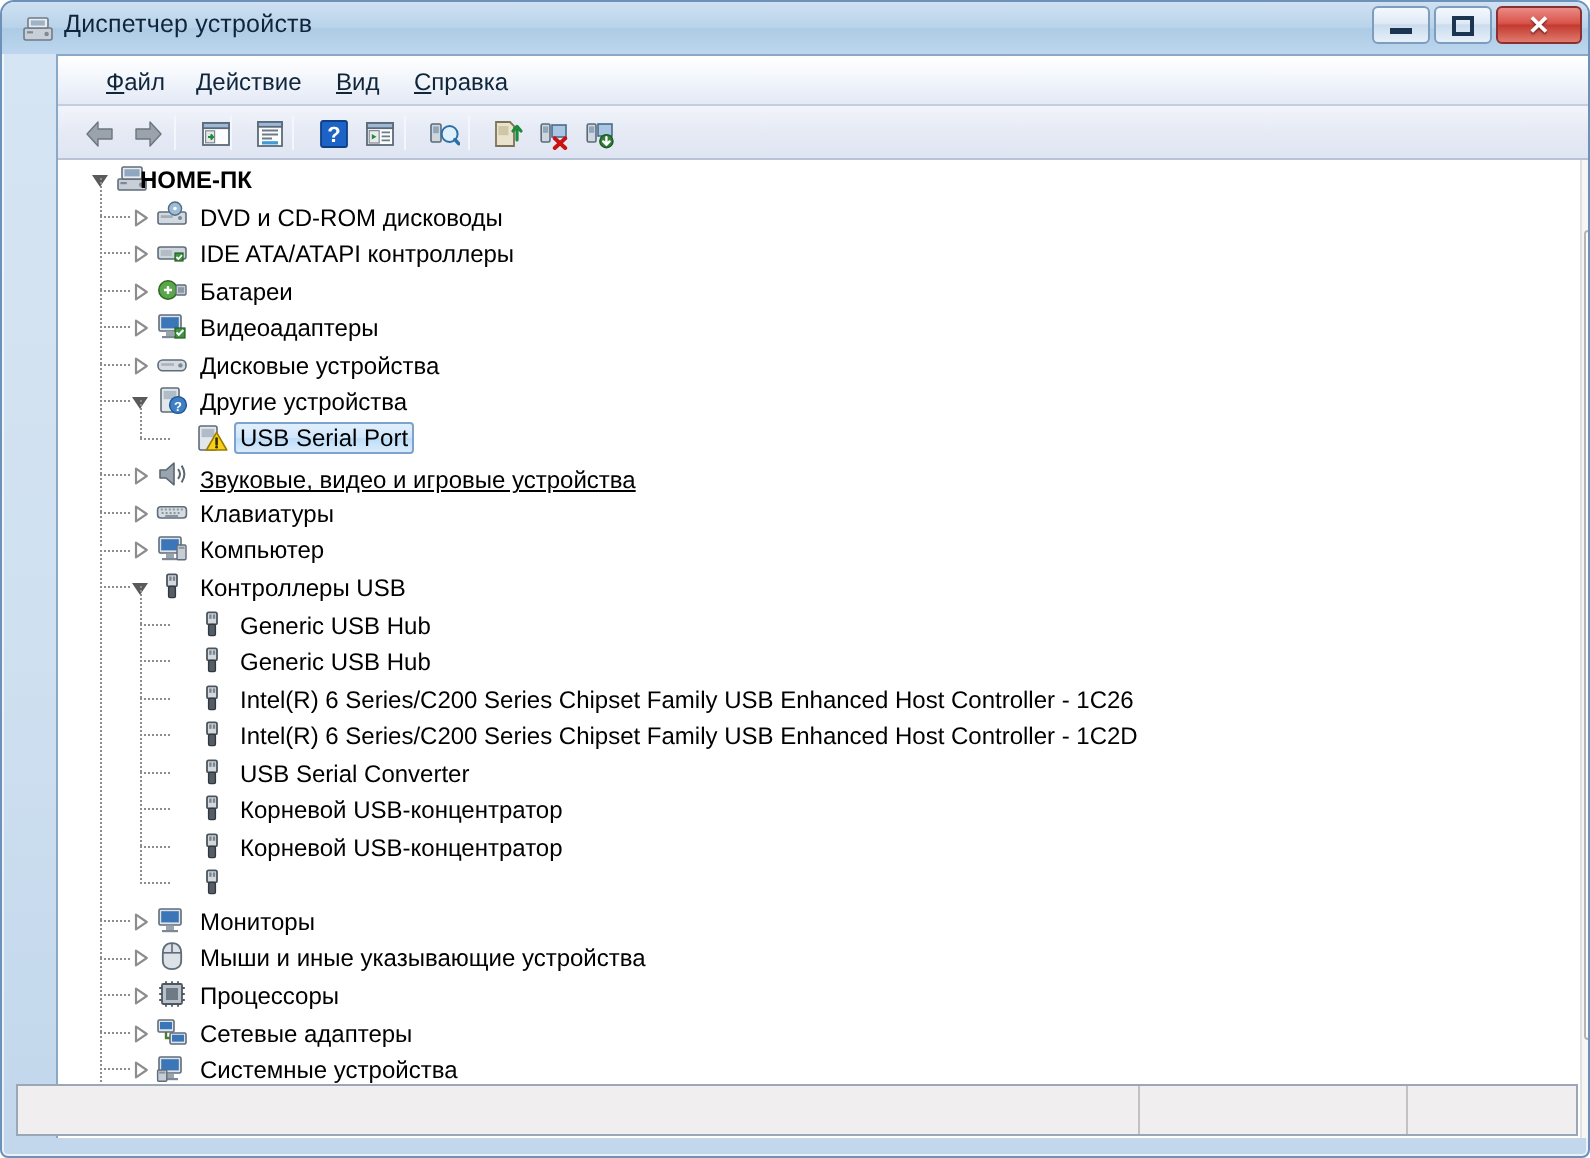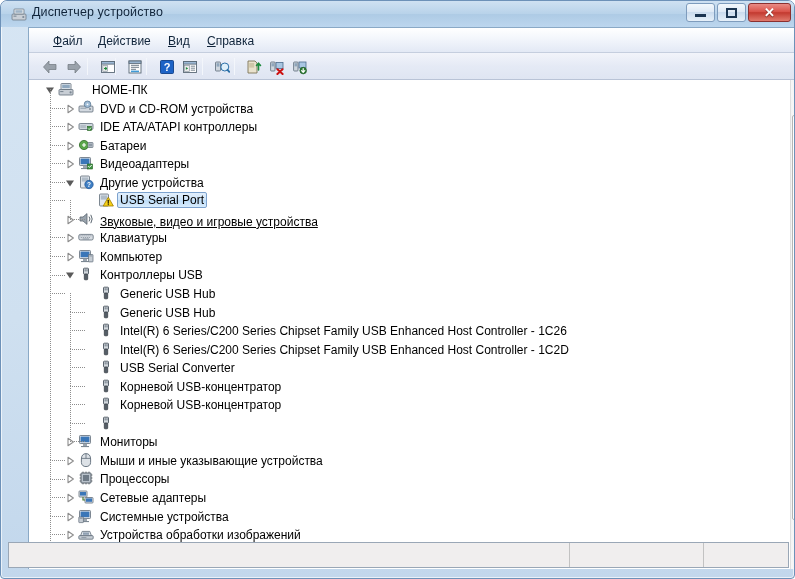--- a/index.html
+++ b/index.html
@@ -240,21 +240,21 @@
 <div id="window">
 
   <div id="titlebar">
     <svg id="title-icon" viewBox="0 0 16 16">
       <rect x="1" y="8" width="14" height="6" rx="1" fill="#c9cfd6" stroke="#6e7b88" stroke-width="0.8"></rect>
       <rect x="3" y="3" width="10" height="5" rx="0.8" fill="#e8ecef" stroke="#6e7b88" stroke-width="0.8"></rect>
       <rect x="4.4" y="4.2" width="7" height="2.6" fill="#9fb3c6"></rect>
       <rect x="2.5" y="9.6" width="3" height="1.1" fill="#7d8a97"></rect>
       <circle cx="12.3" cy="11" r="1.1" fill="#7d8a97"></circle>
     </svg>
-    <div id="title-text">Диспетчер устройство</div>
+    <div id="title-text">Диспетчер устройств</div>
 
     <div class="caption-btn" id="btn-min">
       <div class="capt-glyph">
           <div class="min-bar"></div>
         </div>
     </div>
     <div class="caption-btn" id="btn-max">
       <div class="capt-glyph">
           <div class="max-sq"></div>
         </div>
@@ -360,34 +360,34 @@
             <div class="expander" style="left: 16px; top: 4px;"><svg viewBox="0 0 10 10" width="10" height="10">
                 <path d="M1 2.5 L9 2.5 L5 8.5 Z" fill="#5a5a5a"></path>
               </svg></div>
             <svg viewBox="0 0 16 16" width="16" height="16" class="ico" style="left: 29px; top: 1px;">
               <rect x="1" y="8.5" width="14" height="5.5" rx="0.8" fill="#c8ced5" stroke="#5f6c79" stroke-width="0.8"></rect>
               <rect x="3" y="2.5" width="10" height="6" rx="0.8" fill="#e9edf0" stroke="#5f6c79" stroke-width="0.8"></rect>
               <rect x="4.2" y="3.6" width="7.6" height="3.6" fill="#8fa8bf"></rect>
               <rect x="2.2" y="10" width="3.2" height="1.1" fill="#7c8893"></rect>
               <circle cx="12.6" cy="11.4" r="1.1" fill="#7c8893"></circle>
             </svg>
-            <span class="lbl" style="position: absolute; left: 60px; top: 2px;">HOME-ПК</span>
+            <span class="lbl" style="position: absolute; left: 38px; top: 2px; font-weight: bold;">HOME-ПК</span>
           </div>
           <div class="trow" style="height: 18.55px;">
             <div class="expander" style="left: 36px; top: 4px;"><svg viewBox="0 0 10 10" width="10" height="10">
                 <path d="M3 1.3 L8.4 5 L3 8.7 Z" fill="none" stroke="#8d8d8d" stroke-width="1.1" stroke-linejoin="round"></path>
               </svg></div>
             <svg viewBox="0 0 16 16" width="16" height="16" class="ico" style="left: 49px; top: 1px;">
               <rect x="1" y="6" width="14" height="6" rx="1" fill="#d3d9e0" stroke="#5f6c79" stroke-width="0.8"></rect>
               <rect x="2.4" y="7.6" width="6" height="1.4" fill="#a3aeb9"></rect>
               <circle cx="12" cy="9" r="1" fill="#7c8893"></circle>
               <circle cx="9.5" cy="4.3" r="3.3" fill="#9fbcd6" stroke="#4e6c87" stroke-width="0.7"></circle>
               <circle cx="9.5" cy="4.3" r="0.9" fill="#ffffff"></circle>
             </svg>
-            <span class="lbl" style="position: absolute; left: 68px; top: 2px;">DVD и CD-ROM устройства</span>
+            <span class="lbl" style="position: absolute; left: 68px; top: 2px;">DVD и CD-ROM дисководы</span>
           </div>
           <div class="trow" style="height: 18.55px;">
             <div class="expander" style="left: 36px; top: 4px;"><svg viewBox="0 0 10 10" width="10" height="10">
                 <path d="M3 1.3 L8.4 5 L3 8.7 Z" fill="none" stroke="#8d8d8d" stroke-width="1.1" stroke-linejoin="round"></path>
               </svg></div>
             <svg viewBox="0 0 16 16" width="16" height="16" class="ico" style="left: 49px; top: 1px;">
               <rect x="1" y="5.5" width="14" height="6" rx="1.2" fill="#cfd7de" stroke="#5f6c79" stroke-width="0.8"></rect>
               <rect x="2.4" y="7" width="5.5" height="3" fill="#b3bdc6"></rect>
               <rect x="9.5" y="8.5" width="4" height="4" fill="#3f9444" stroke="#23601f" stroke-width="0.6"></rect>
               <path d="M10.2 10.5 L11.2 11.5 L13 9.6" stroke="#ffffff" stroke-width="0.9" fill="none"></path>
@@ -412,20 +412,31 @@
               </svg></div>
             <svg viewBox="0 0 16 16" width="16" height="16" class="ico" style="left: 49px; top: 1px;">
               <rect x="1.5" y="2.5" width="11" height="8" rx="0.8" fill="#dfe4e9" stroke="#5f6c79" stroke-width="0.8"></rect>
               <rect x="2.6" y="3.6" width="8.8" height="5.6" fill="#3a76b8"></rect>
               <rect x="5" y="10.6" width="4" height="2.5" fill="#9aa4ae"></rect>
               <rect x="3" y="13" width="8" height="1.1" fill="#7c8893"></rect>
               <rect x="9.5" y="9" width="5" height="5" fill="#3f9444" stroke="#23601f" stroke-width="0.6"></rect>
               <path d="M10.3 11.2 L11.4 12.4 L13.7 10" stroke="#ffffff" stroke-width="1" fill="none"></path>
             </svg>
             <span class="lbl" style="position: absolute; left: 68px; top: 2px;">Видеоадаптеры</span>
+          </div>
+          <div class="trow" style="height: 18.55px;">
+            <div class="expander" style="left: 36px; top: 4px;"><svg viewBox="0 0 10 10" width="10" height="10">
+                <path d="M3 1.3 L8.4 5 L3 8.7 Z" fill="none" stroke="#8d8d8d" stroke-width="1.1" stroke-linejoin="round"></path>
+              </svg></div>
+            <svg viewBox="0 0 16 16" width="16" height="16" class="ico" style="left: 49px; top: 1px;">
+              <rect x="1" y="6" width="14" height="5.4" rx="2.4" fill="#d6dbe1" stroke="#5f6c79" stroke-width="0.8"></rect>
+              <rect x="2.6" y="7.6" width="6.4" height="1.3" fill="#a9b3bd"></rect>
+              <circle cx="12.2" cy="8.7" r="1.1" fill="#7c8893"></circle>
+            </svg>
+            <span class="lbl" style="position: absolute; left: 68px; top: 2px;">Дисковые устройства</span>
           </div>
           <div class="trow" style="height: 18.55px; padding-left: 32px;">
             <div class="expander" style="left: 36px; top: 4px;"><svg viewBox="0 0 10 10" width="10" height="10">
                 <path d="M1 2.5 L9 2.5 L5 8.5 Z" fill="#5a5a5a"></path>
               </svg></div>
             <svg viewBox="0 0 16 16" width="16" height="16" class="ico" style="left: 49px; top: 1px;">
               <rect x="2.5" y="2" width="9" height="12" rx="1" fill="#e2e7ec" stroke="#5f6c79" stroke-width="0.8"></rect>
               <rect x="3.8" y="3.4" width="6.4" height="4.2" fill="#b0bcc8"></rect>
               <circle cx="11" cy="10.5" r="4.2" fill="#3f7fc4" stroke="#1f5493" stroke-width="0.7"></circle>
               <text x="11" y="13.3" font-family="Liberation Sans" font-size="6.5" font-weight="bold" fill="#ffffff" text-anchor="middle">?</text>

